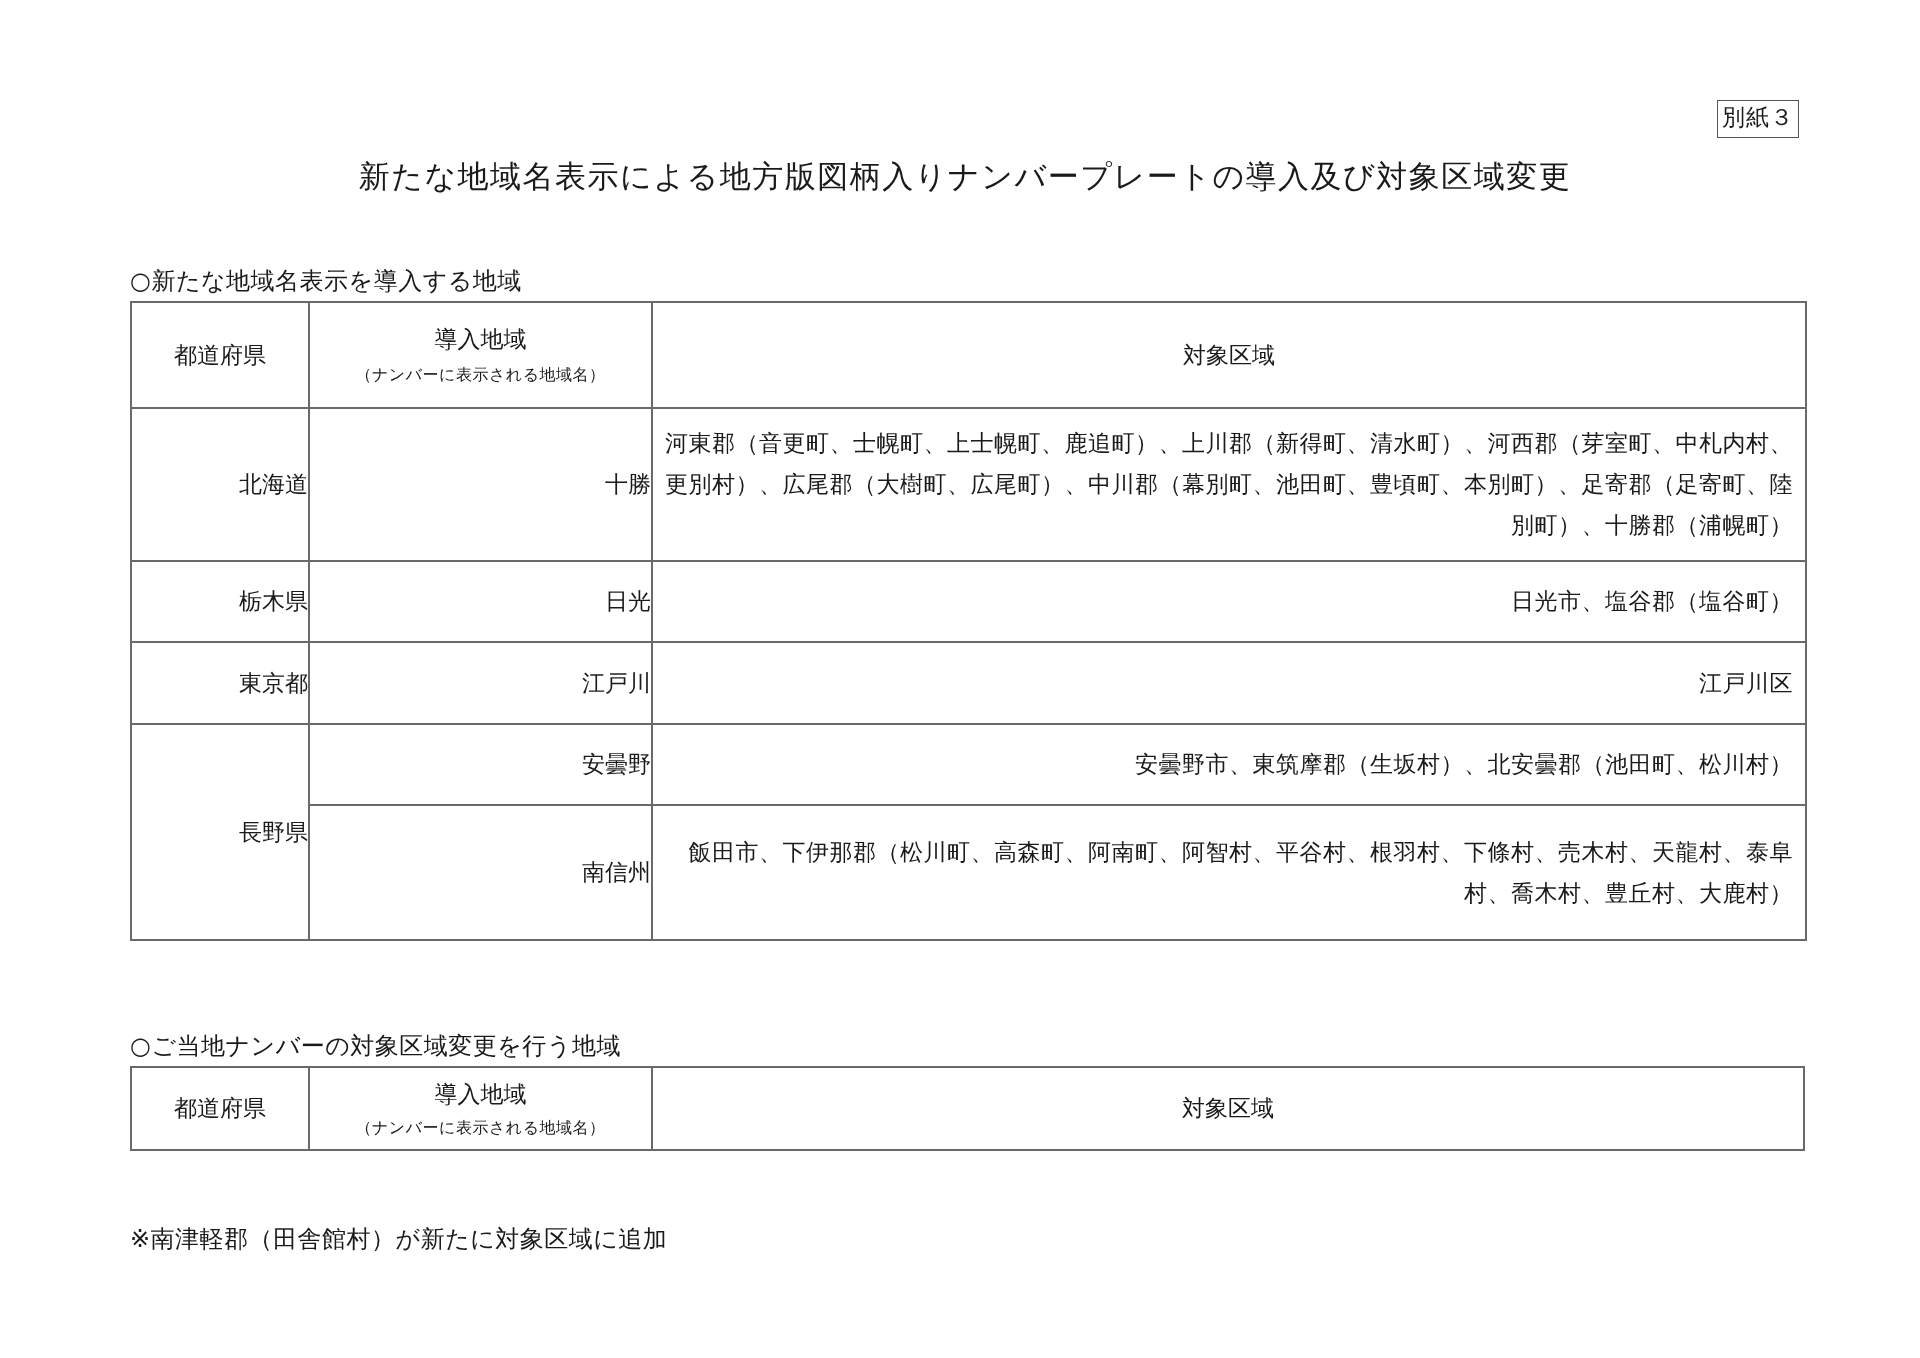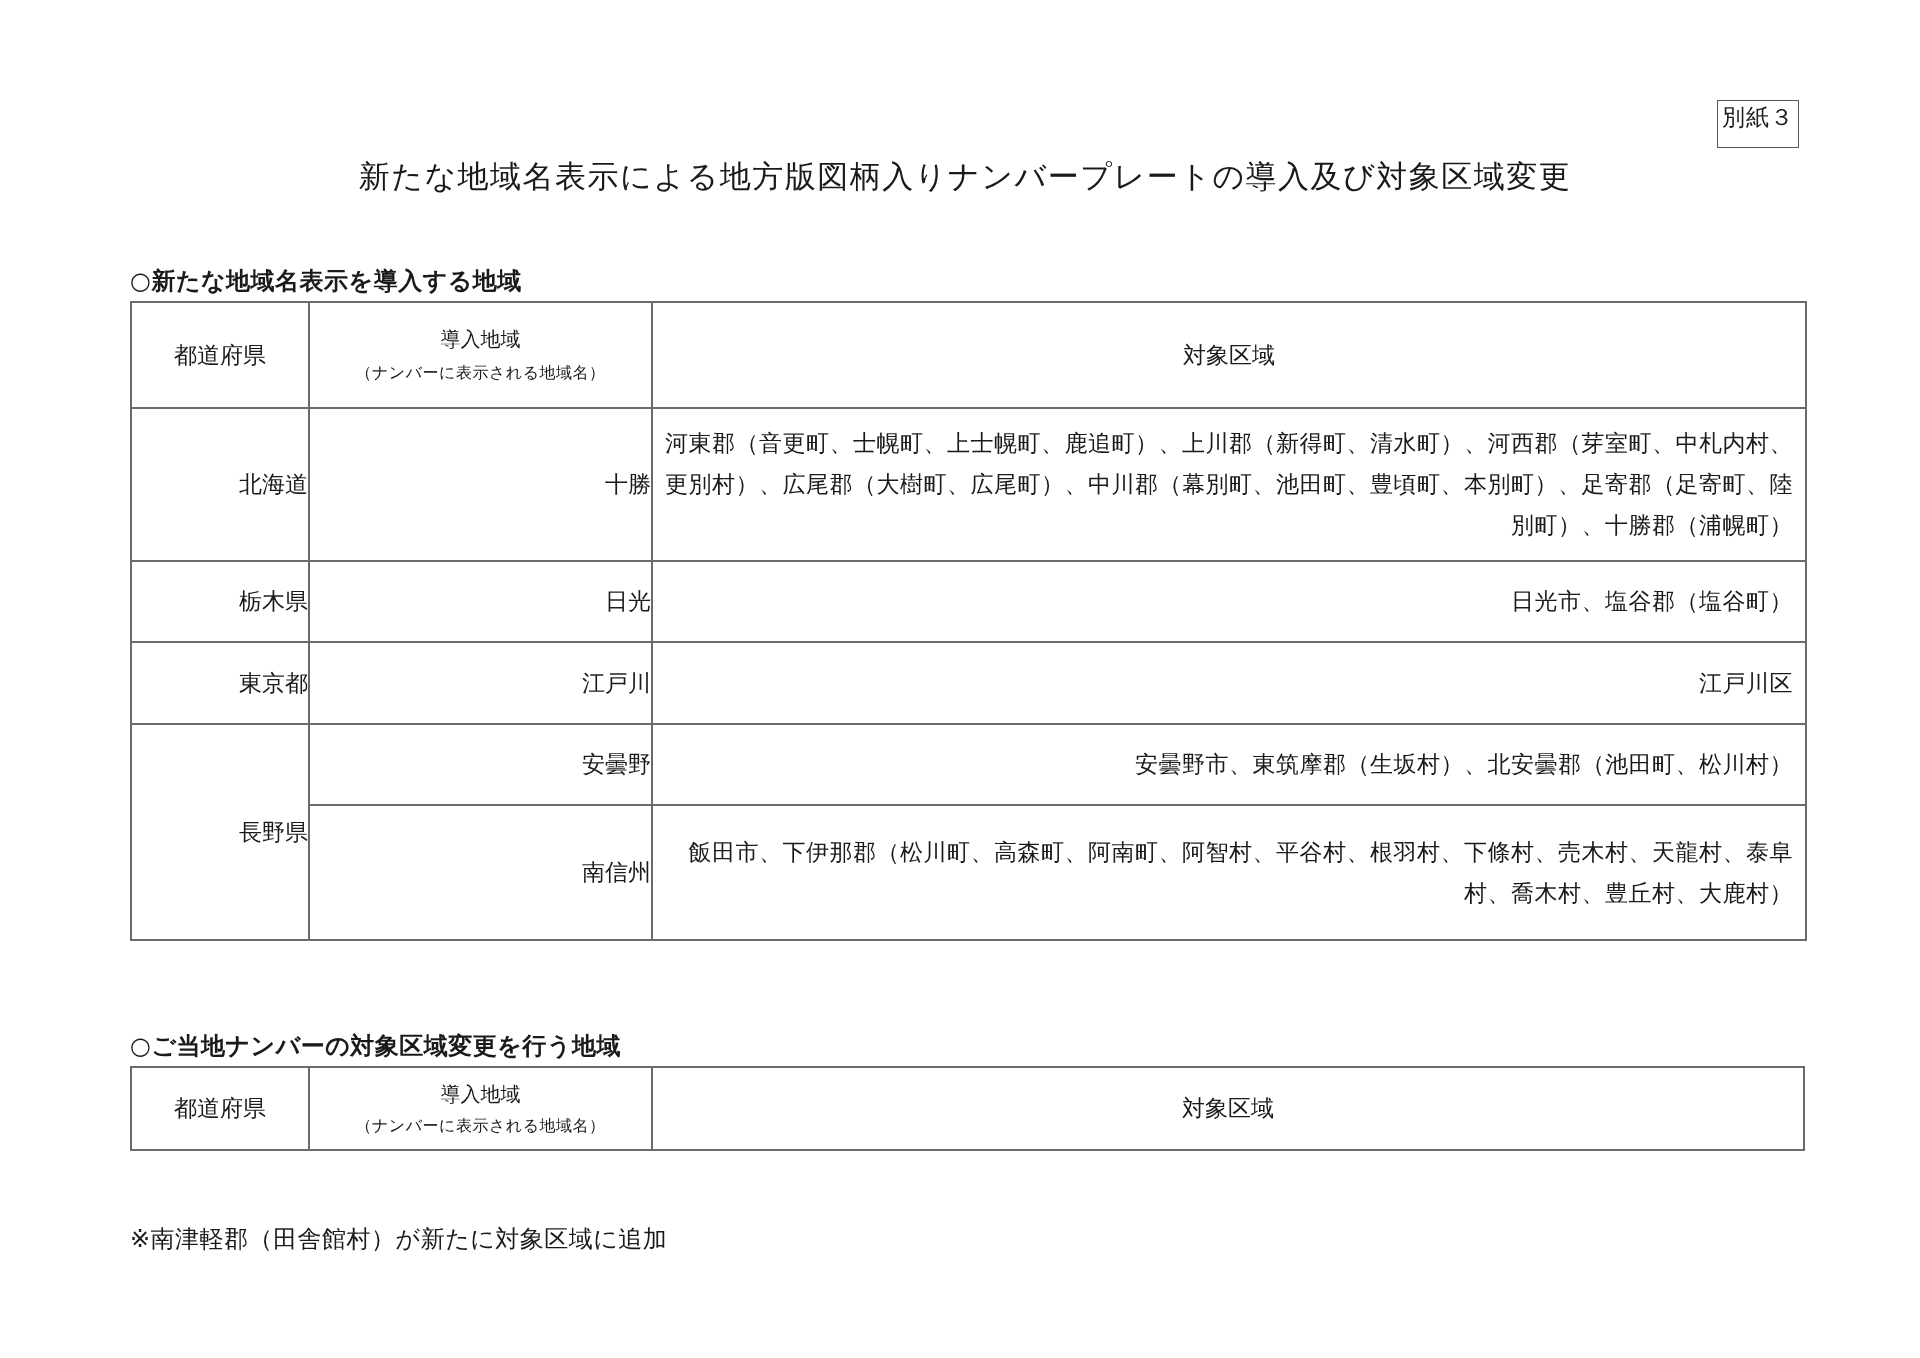--- a/index.html
+++ b/index.html
@@ -13,21 +13,21 @@
       position: relative;
       font-family: "DejaVu Sans", "Liberation Sans", sans-serif;
       color: #1a1a1a;
       overflow: hidden;
     }
     .attachment-label {
       position: absolute;
       left: 1717px;
       top: 100px;
       width: 82px;
-      height: 48px;
+      height: 38px;
       border: 1.5px solid #555;
       box-sizing: border-box;
       font-size: 23px;
       line-height: 32px;
       text-align: center;
       letter-spacing: 1px;
     }
     .doc-title {
       position: absolute;
       left: 0;
@@ -35,21 +35,21 @@
       width: 1930px;
       text-align: center;
       font-size: 31px;
       letter-spacing: 1.5px;
       line-height: 42px;
     }
     .section-heading {
       position: absolute;
       left: 130px;
       font-size: 24px;
-      font-weight: bold;
+      font-weight: normal;
       line-height: 30px;
       letter-spacing: 0.5px;
     }
     table.region-table {
       position: absolute;
       left: 130px;
       border-collapse: collapse;
       table-layout: fixed;
     }
     table.region-table td, table.region-table th {
@@ -73,21 +73,21 @@
       letter-spacing: 0.5px;
     }
     .header-sub {
       display: block;
       font-size: 16px;
       margin-top: 10px;
       letter-spacing: 0.5px;
     }
     .header-main {
       display: block;
-      font-size: 20px;
+      font-size: 23px;
     }
     .footnote {
       position: absolute;
       left: 130px;
       top: 1223px;
       font-size: 24px;
       line-height: 32px;
       letter-spacing: 0.5px;
       text-align: center;
     }

